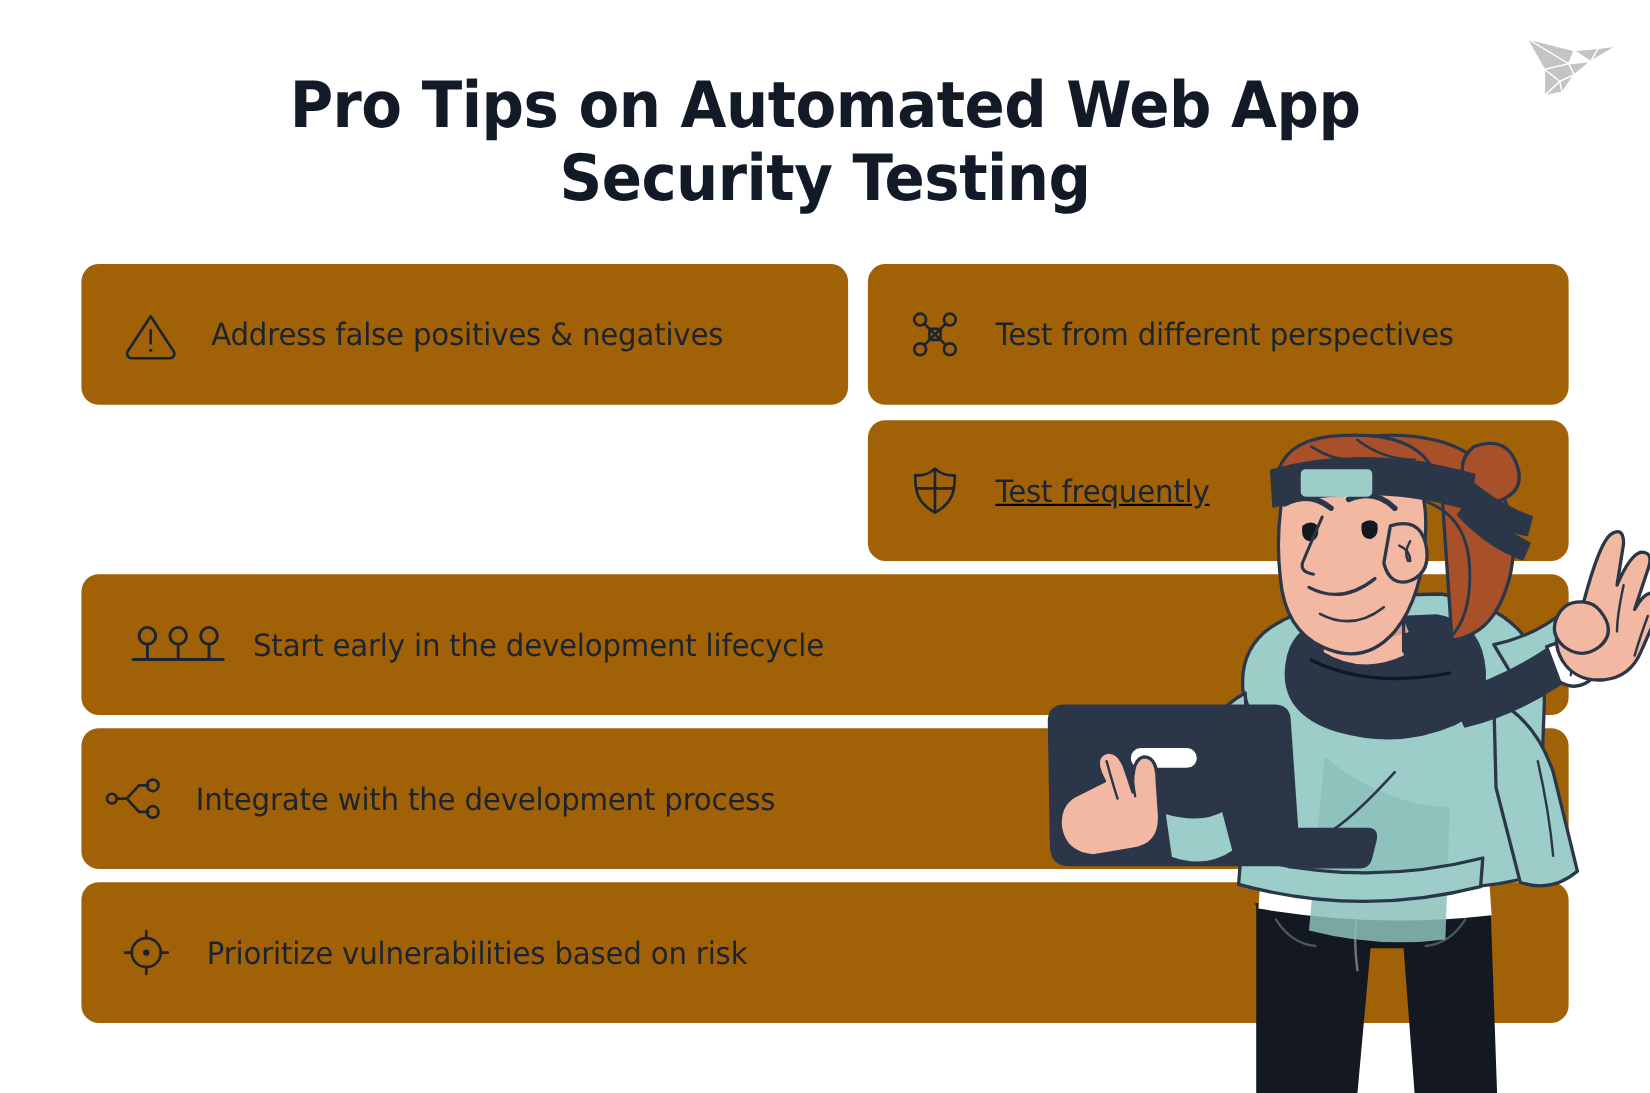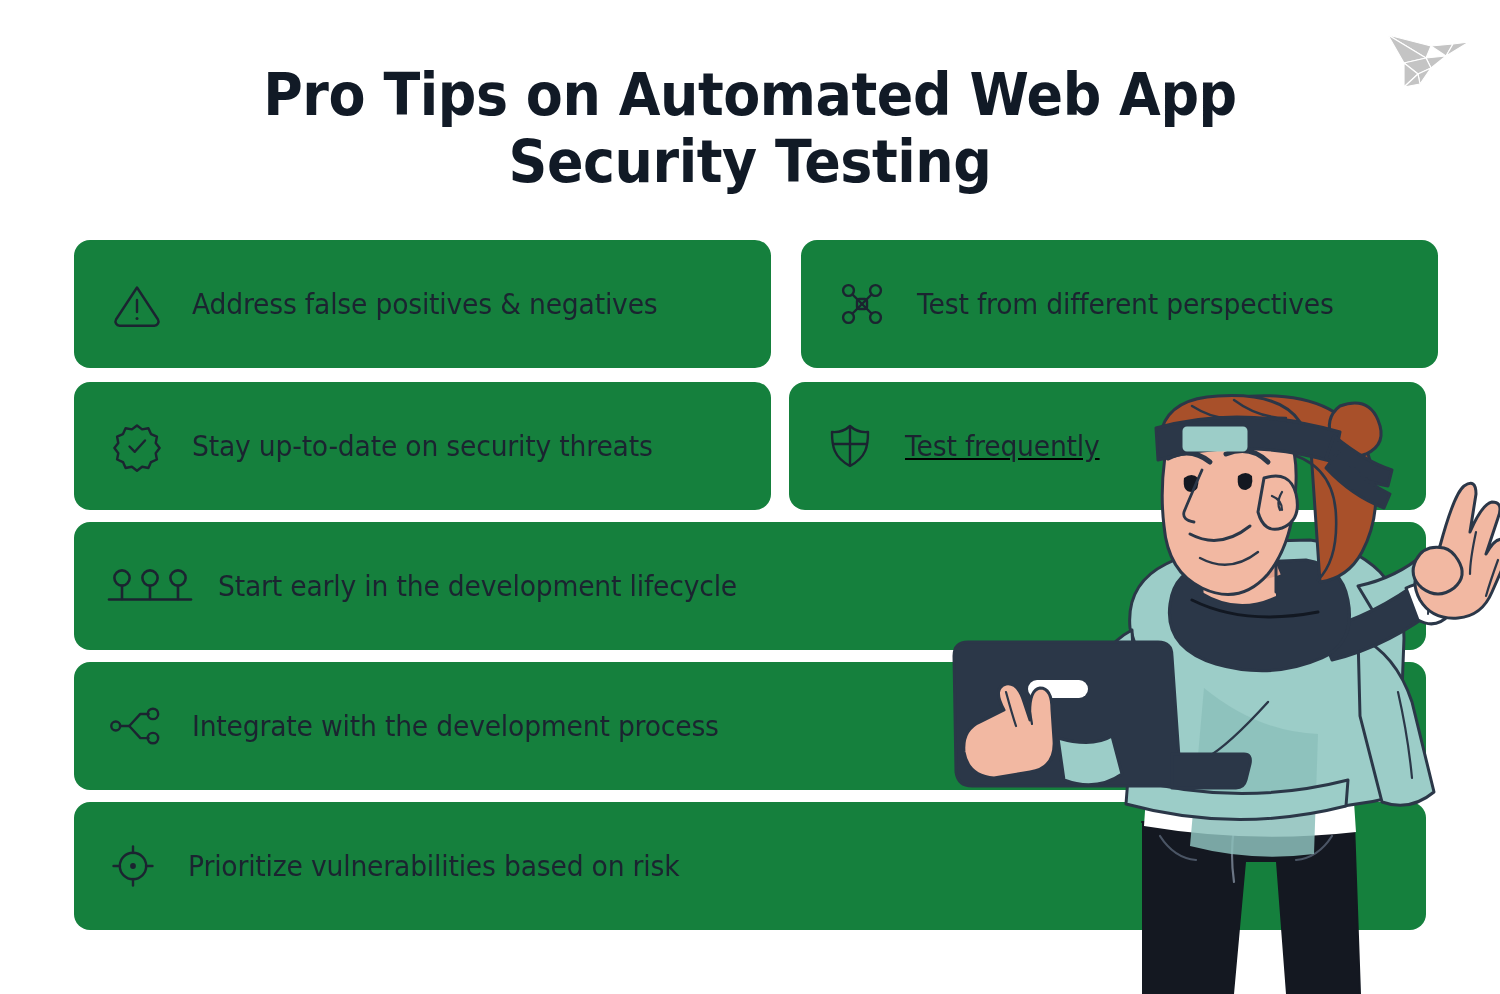--- a/index.html
+++ b/index.html
@@ -40,21 +40,21 @@
     line-height: 1.16;
     letter-spacing: -0.5px;
     color: #111a26;
     transform: scaleX(0.93);
     transform-origin: 50% 50%;
   }
 
   
   .card {
     position: absolute;
-    background: #15803d;
+    background: #a16207;
     border-radius: 16px;
     display: flex;
     align-items: center;
     box-sizing: border-box;
   }
   .card-icon {
     flex: 0 0 auto;
     width: 58px;
     height: 58px;
     display: flex;
@@ -66,25 +66,25 @@
     font-size: 28px;
     color: #1b2430;
     white-space: nowrap;
     letter-spacing: -0.2px;
     transform: scaleX(0.95);
     transform-origin: 0 50%;
   }
 
   
   .c1 { left: 74px;  top: 240px; width: 697px;  height: 128px; padding-left: 34px; }
-  .c2 { left: 789px; top: 240px; width: 637px;  height: 128px; padding-left: 32px; margin-left: 12px; }
+  .c2 { left: 789px; top: 240px; width: 637px;  height: 128px; padding-left: 32px; }
   .c3 { left: 74px;  top: 382px; width: 697px;  height: 128px; padding-left: 34px; }
   .c4 { left: 789px; top: 382px; width: 637px;  height: 128px; padding-left: 32px; text-decoration: underline; }
-  .c5 { left: 74px;  top: 522px; width: 1352px; height: 128px; padding-left: 28px; }
-  .c6 { left: 74px;  top: 662px; width: 1352px; height: 128px; padding-left: 34px; }
+  .c5 { left: 74px;  top: 522px; width: 1352px; height: 128px; padding-left: 40px; }
+  .c6 { left: 74px;  top: 662px; width: 1352px; height: 128px; padding-left: 20px; }
   .c7 { left: 74px;  top: 802px; width: 1352px; height: 128px; padding-left: 30px; }
 
   .gap { width: 26px; flex: 0 0 auto; }
   .gap-sm { width: 18px; flex: 0 0 auto; }
 
   
   .illus {
     position: absolute;
     left: 946px;
     top: 392px;
@@ -139,30 +139,20 @@
           <circle cx="12.5" cy="39.5" r="5.4"></circle>
           <circle cx="39.5" cy="39.5" r="5.4"></circle>
           <rect x="21" y="21" width="10" height="10" rx="2.4"></rect>
         </g>
       </svg>
     </span>
     <span class="gap"></span>
     <span class="card-label">Test from different perspectives</span>
   </div>
 
-  <div class="card c3">
-    <span class="card-icon">
-      <svg viewBox="0 0 52 52" width="52" height="52" aria-hidden="true">
-        <path d="M26 5.5 l5.1 3.9 6.3 -1.2 2.6 5.9 5.9 2.6 -1.2 6.3 3.9 5.1 -3.9 5.1 1.2 6.3 -5.9 2.6 -2.6 5.9 -6.3 -1.2 -5.1 3.9 -5.1 -3.9 -6.3 1.2 -2.6 -5.9 -5.9 -2.6 1.2 -6.3 -3.9 -5.1 3.9 -5.1 -1.2 -6.3 5.9 -2.6 2.6 -5.9 6.3 1.2 Z" fill="none" stroke="#1b2430" stroke-width="2.4" stroke-linejoin="round"></path>
-        <polyline points="18.5,26.5 23.8,31.8 34,20.5" fill="none" stroke="#1b2430" stroke-width="2.4" stroke-linecap="round" stroke-linejoin="round"></polyline>
-      </svg>
-    </span>
-    <span class="gap"></span>
-    <span class="card-label">Stay up-to-date on security threats</span>
-  </div>
 
   <div class="card c4">
     <span class="card-icon">
       <svg viewBox="0 0 52 52" width="52" height="52" aria-hidden="true">
         <path d="M26 6 C20 11.5 13.5 12.5 8 12 c0 14 1.5 25 18 34 16.5 -9 18 -20 18 -34 -5.5 0.5 -12 -0.5 -18 -6 Z" fill="none" stroke="#1b2430" stroke-width="2.4" stroke-linejoin="round"></path>
         <line x1="26" y1="7" x2="26" y2="45" stroke="#1b2430" stroke-width="2.4"></line>
         <line x1="8.4" y1="24" x2="43.6" y2="24" stroke="#1b2430" stroke-width="2.4"></line>
       </svg>
     </span>
     <span class="gap"></span>

